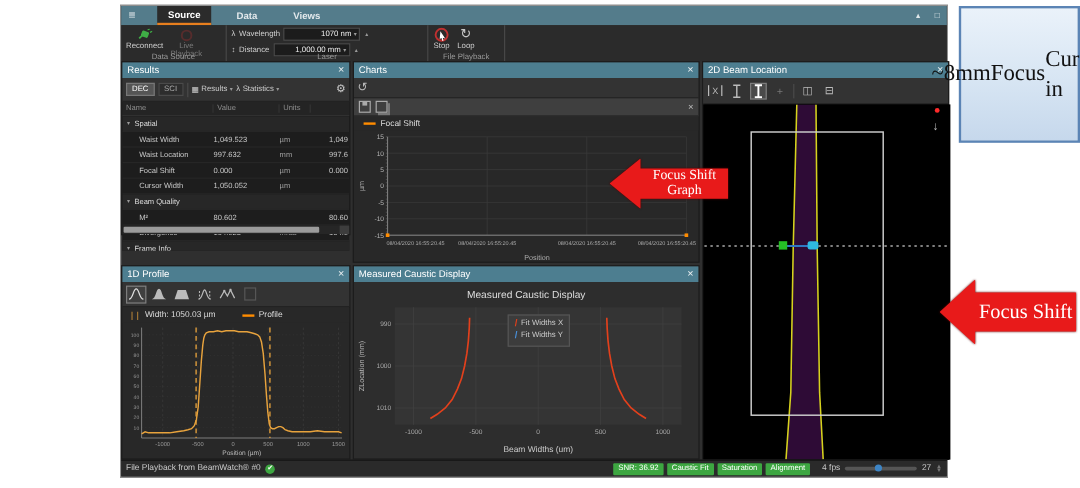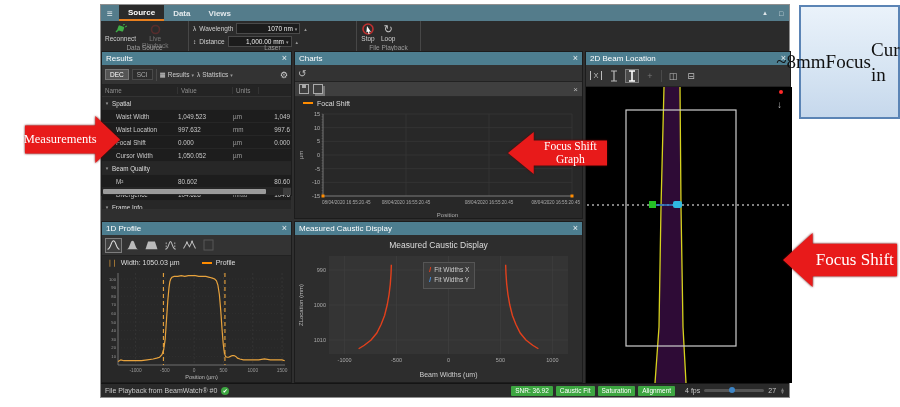--- a/index.html
+++ b/index.html
@@ -4,21 +4,21 @@
 <style>
   html,body{margin:0;padding:0;background:#fff;}
   #stage{position:relative;width:900px;height:407px;background:#ffffff;overflow:hidden;
          font-family:"Liberation Sans","DejaVu Sans",sans-serif;}
   
   #app{position:absolute;left:100px;top:4px;width:690px;height:394px;background:#2f2f2f;
        border:1px solid #8f8f8f;box-sizing:border-box;}
   .titlebar{position:absolute;left:0;top:0;width:100%;height:16px;background:#547c8b;
             display:flex;align-items:stretch;color:#e8eef0;font-size:8px;}
   .menu-burger{width:18px;display:flex;align-items:center;justify-content:center;color:#dfe7ea;font-size:10px;}
-  .menu-tab{padding:0 9px;display:flex;align-items:center;color:#e3e9ec;font-weight:bold;}
+  .menu-tab{padding:0 9px;display:flex;align-items:center;color:#e3e9ec;font-weight:bold;margin-left:12px;}
   .menu-tab.active{background:#2b2b2b;color:#fff;border-bottom:2px solid #e87f1e;box-sizing:border-box;}
   .title-spacer{flex:1;}
   .title-icon{width:16px;display:flex;align-items:center;justify-content:center;color:#dfe7ea;font-size:7px;}
   
   .ribbon{position:absolute;left:0;top:16px;width:100%;height:30px;background:#2b2b2b;display:flex;}
   .rgroup{position:relative;border-right:1px solid #474747;display:flex;flex-direction:column;box-sizing:border-box;padding:1px 4px 8px 4px;}
   .rgroup-label{position:absolute;bottom:0;left:0;width:100%;text-align:center;font-size:6.5px;color:#9a9a9a;}
   .rbuttons{display:flex;gap:6px;align-items:flex-start;}
   .rbtn{display:flex;flex-direction:column;align-items:center;font-size:6.5px;color:#cfcfcf;line-height:1.1;padding-top:1px;}
   .rbtn.dim{opacity:.45;}
@@ -561,26 +561,20 @@
         </span>
     </div>
   </div>
 
   <div class="note-box">
     <span>~8mm</span>
     <span>Focus</span>
     <span>Cursor in</span>
   </div>
 
-  <div class="arrow right" id="arr-measure">
-    <div class="arrow-shape right"></div>
-    <div class="arrow-label">
-        <span>Measurements</span>
-      </div>
-  </div>
 
   <div class="arrow left" id="arr-fsg">
     <div class="arrow-shape left"></div>
     <div class="arrow-label">
       <span>Focus Shift</span>
       <span>Graph</span>
     </div>
   </div>
 
   <div class="arrow left" id="arr-fs">

